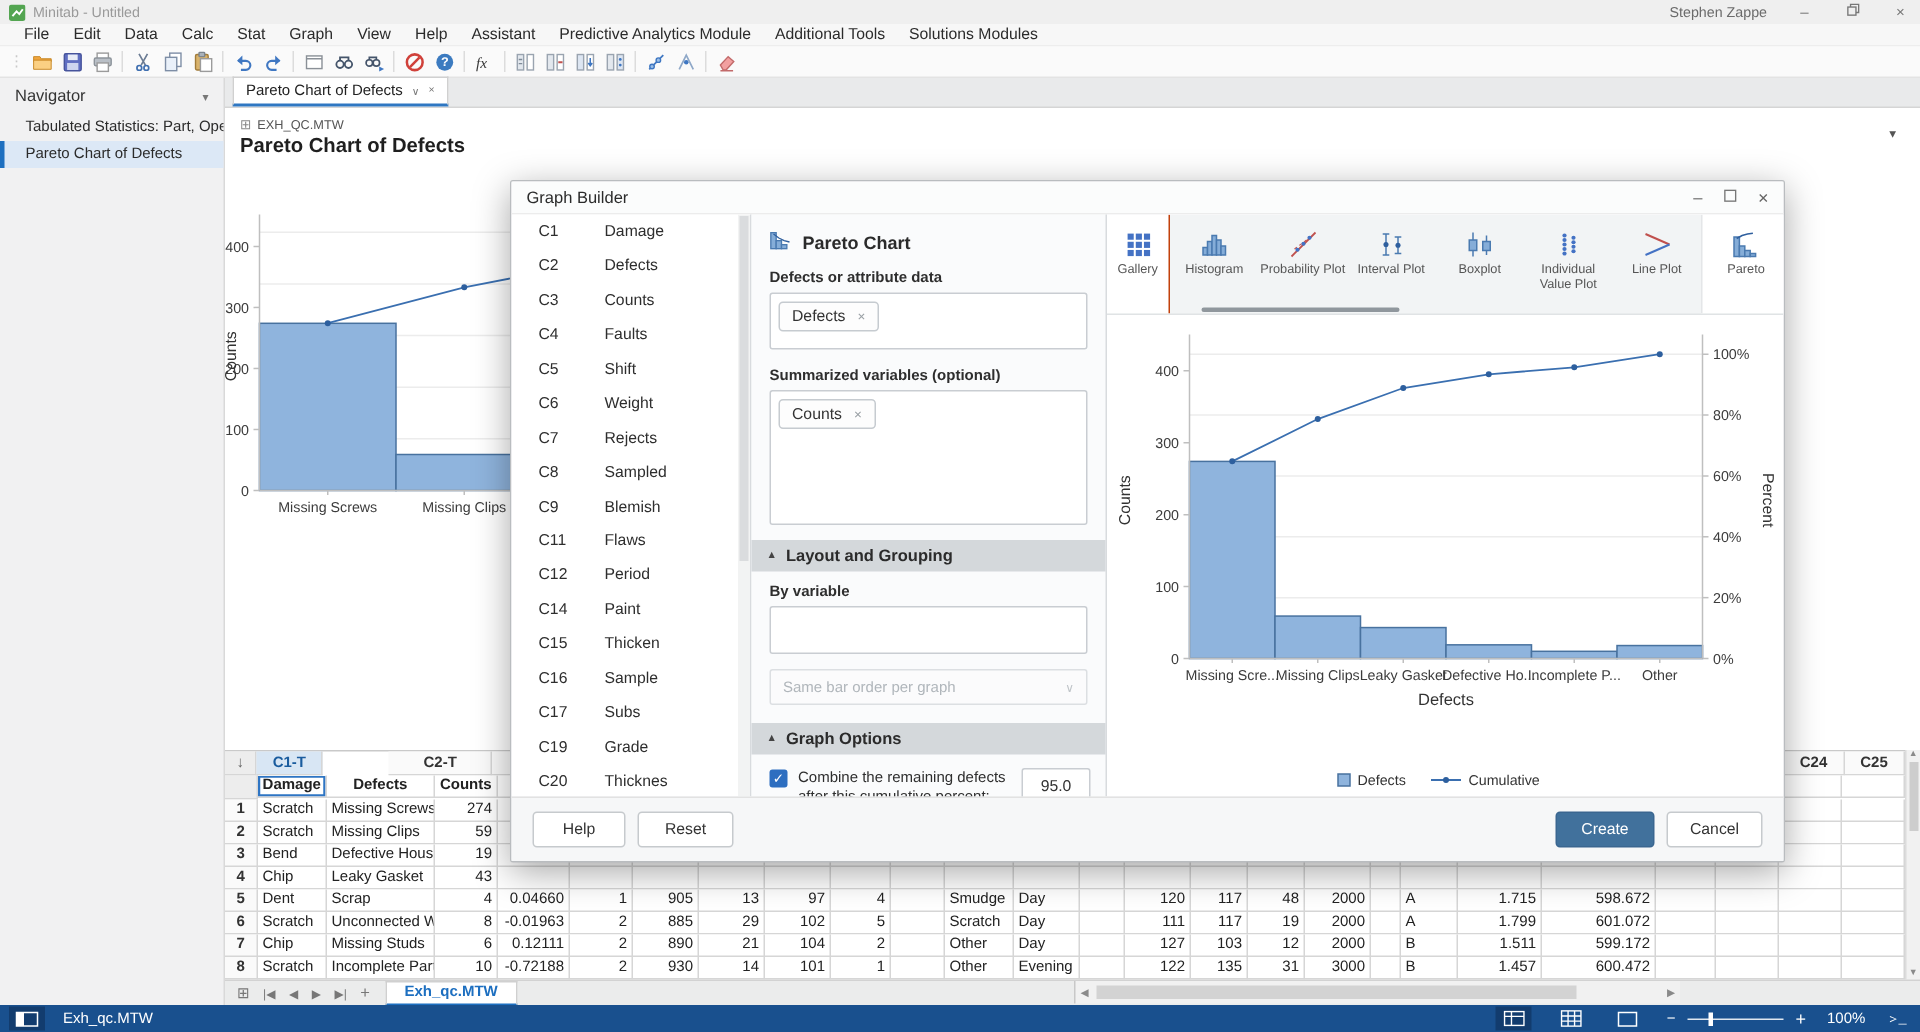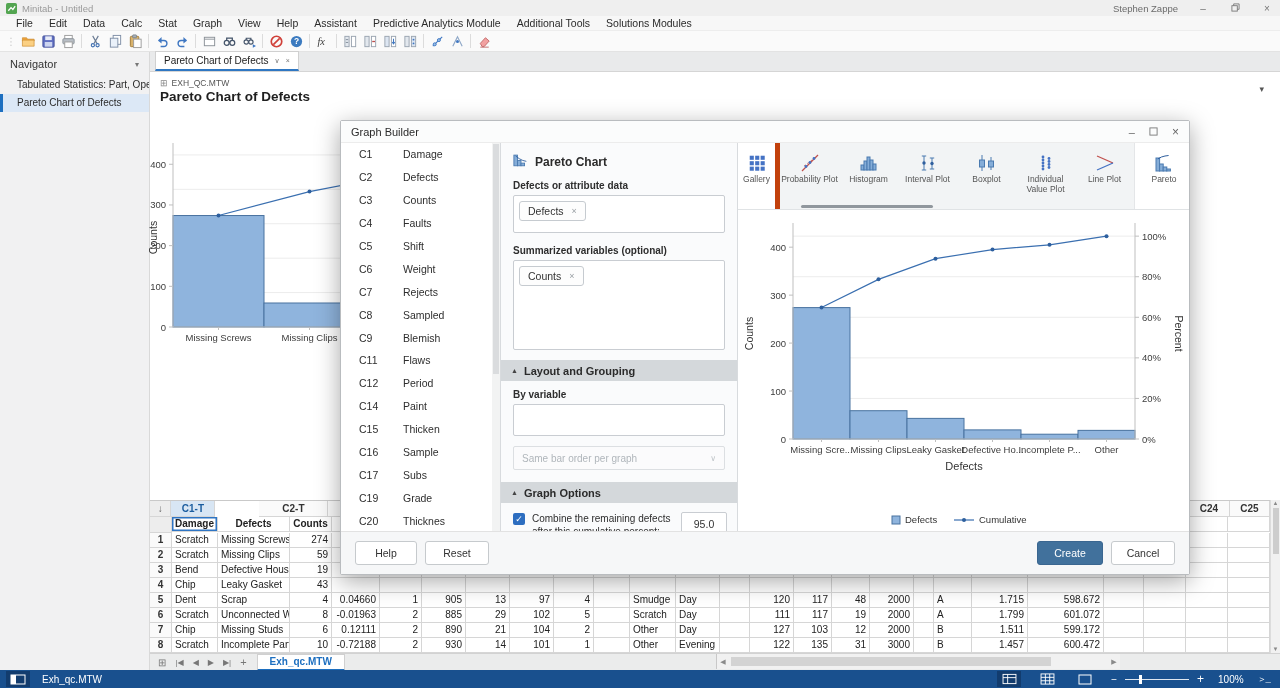--- a/index.html
+++ b/index.html
@@ -110,21 +110,21 @@
   .sel-box { margin:0 12px; height:24px; background:#fbfbfc; border:1px solid #dcdfe2; border-radius:2px; color:#b0b6bb; display:flex; align-items:center; padding:0 8px; font-size:10px; }
   .sel-box .car { margin-left:auto; color:#c0c5c9; font-size:8px; }
   .opt-row { display:flex; align-items:flex-start; padding:9px 10px 0 12px; gap:7px; }
   .cbx { width:12px; height:12px; min-width:12px; background:#2d6ec0; border-radius:2px; color:#fff; font-size:9px; line-height:12px; text-align:center; margin-top:1px; }
   .opt-text { font-size:10px; color:#2e2e2e; width:142px; line-height:1.3; }
   .pct-input { width:46px; height:24px; border:1px solid #c9cdd2; border-radius:2px; text-align:center; font-size:10.5px; color:#333; font-family:"Liberation Sans",sans-serif; background:#fff; }
 
   .right-panel { flex:1; position:relative; background:#fff; overflow:hidden; }
   .gallery { position:absolute; left:0; top:0; right:0; height:67px; background:#f2f4f5; border-bottom:1px solid #e0e3e5; display:flex; overflow:hidden; }
   .gtile { width:59px; min-width:59px; padding-top:8px; text-align:center; font-size:8.5px; color:#555; line-height:1.15; cursor:default; }
-  .gtile.first { width:42px; min-width:42px; background:#fff; border-right:5px solid #c2410c; }
+  .gtile.first { width:42px; min-width:42px; background:#fff; border-right:1px solid #c2410c; }
   .gtile.sel { background:#fff; border-left:1px solid #e4e6e8; }
   .gtile .gi { height:24px; display:flex; align-items:center; justify-content:center; }
   .gal-scroll { position:absolute; left:63px; top:62px; width:132px; height:3px; background:#90979d; border-radius:2px; }
   #preview-chart { position:absolute; left:3px; top:73px; }
 
   .dlg-footer { position:absolute; left:0; right:0; bottom:0; height:43px; border-top:1px solid #e2e2e2; background:#f6f7f8; }
   .btn { position:absolute; top:9px; height:24px; border:1px solid #c6cacd; border-radius:3px; background:#fff; font-size:10.5px; color:#333; font-family:"Liberation Sans",sans-serif; }
   .btn.help { left:14px; width:62px; }
   .btn.reset { left:84px; width:64px; }
   .btn.create { right:86px; width:66px; background:#41719c; border-color:#3a6690; color:#fff; }
@@ -889,42 +889,42 @@
                   <rect x="3" y="15" width="4.5" height="4.5" fill="#4472c4"></rect>
                   <rect x="9" y="15" width="4.5" height="4.5" fill="#4472c4"></rect>
                   <rect x="15" y="15" width="4.5" height="4.5" fill="#4472c4"></rect>
                 </svg>
               </div>
               <div>Gallery</div>
             </div>
             <div class="gtile">
               <div class="gi">
                 <svg width="22" height="22" viewBox="0 0 22 22">
-                  <path d="M3 19L19 3" stroke="#c0504d" stroke-width="1.2"></path>
-                  <path d="M5 14L17 5" stroke="#c0504d" stroke-width=".7" stroke-dasharray="2 2"></path>
-                  <circle cx="7" cy="14.5" r="1.4" fill="#4472c4"></circle>
-                  <circle cx="11" cy="10.5" r="1.4" fill="#4472c4"></circle>
-                  <circle cx="15" cy="6.5" r="1.4" fill="#4472c4"></circle>
-                </svg>
-              </div>
-              <div>Probability Plot</div>
-            </div>
-            <div class="gtile">
-              <div class="gi">
-                <svg width="22" height="22" viewBox="0 0 22 22">
                   <g stroke="#4a7ab0" fill="#85add8">
                     <rect x="3" y="13" width="3" height="5"></rect>
                     <rect x="6" y="9" width="3" height="9"></rect>
                     <rect x="9" y="5" width="3" height="13"></rect>
                     <rect x="12" y="8" width="3" height="10"></rect>
                     <rect x="15" y="12" width="3" height="6"></rect>
                   </g>
                 </svg>
               </div>
               <div>Histogram</div>
+            </div>
+            <div class="gtile">
+              <div class="gi">
+                <svg width="22" height="22" viewBox="0 0 22 22">
+                  <path d="M3 19L19 3" stroke="#c0504d" stroke-width="1.2"></path>
+                  <path d="M5 14L17 5" stroke="#c0504d" stroke-width=".7" stroke-dasharray="2 2"></path>
+                  <circle cx="7" cy="14.5" r="1.4" fill="#4472c4"></circle>
+                  <circle cx="11" cy="10.5" r="1.4" fill="#4472c4"></circle>
+                  <circle cx="15" cy="6.5" r="1.4" fill="#4472c4"></circle>
+                </svg>
+              </div>
+              <div>Probability Plot</div>
             </div>
             <div class="gtile">
               <div class="gi">
                 <svg width="22" height="22" viewBox="0 0 22 22">
                   <g stroke="#4a7ab0">
                     <path d="M7 4v14M4.8 4h4.4M4.8 18h4.4M15 6v11M12.8 6h4.4M12.8 17h4.4"></path>
                   </g>
                   <circle cx="7" cy="11" r="1.7" fill="#2f5f9e"></circle>
                   <circle cx="15" cy="11.5" r="1.7" fill="#2f5f9e"></circle>
                 </svg>

